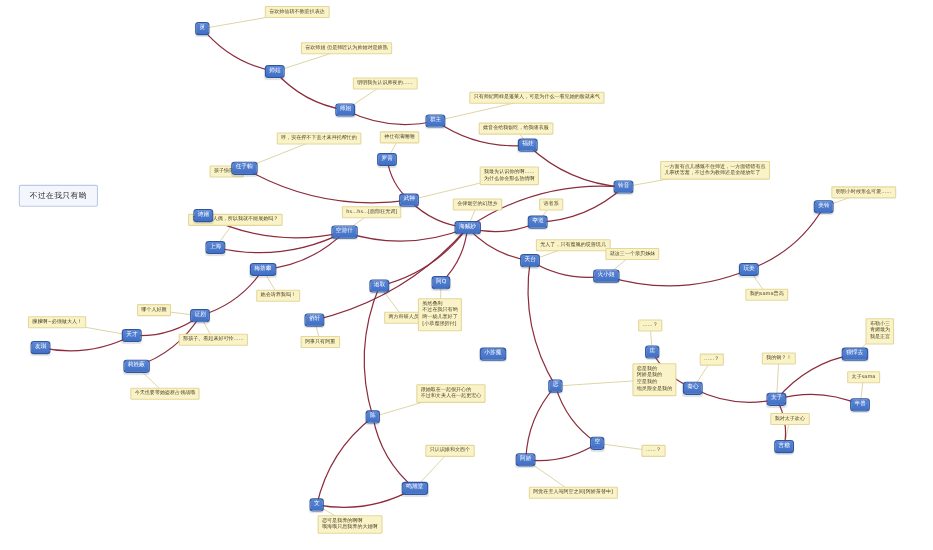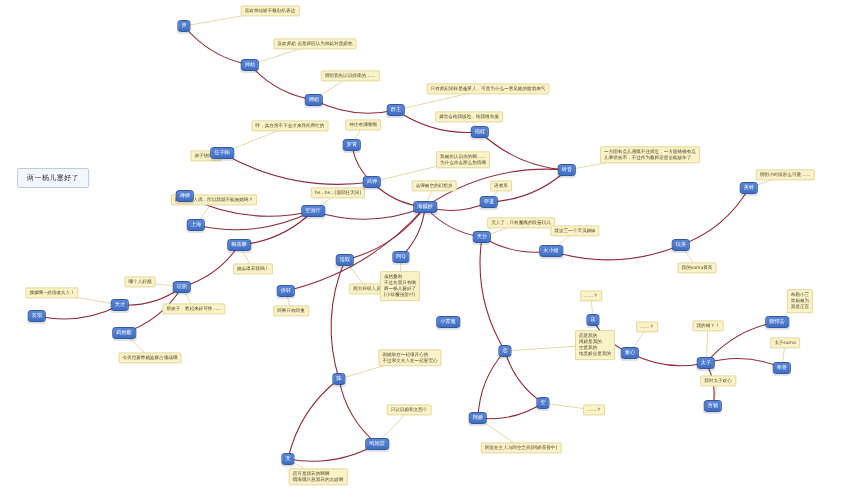--- a/index.html
+++ b/index.html
@@ -139,21 +139,21 @@
         <path class="edge" d="M505,351 Q479.44,379.64 478,418" marker-end="url(#ah)"></path>
         <path class="edge" d="M478,418 Q513.2,422.2 543,403" marker-end="url(#ah)"></path>
         <path class="edge" d="M593,320 Q605.56,343.16 630,353" marker-end="url(#ah)"></path>
         <path class="edge" d="M630,353 Q666.2,371.68 706,363" marker-end="url(#ah)"></path>
         <path class="edge" d="M777,322 Q734.12,329.72 706,363" marker-end="url(#ah)"></path>
         <path class="edge" d="M782,368 Q744.9,351.82 706,363" marker-end="url(#ah)"></path>
         <path class="edge" d="M713,406 Q717.24,383.24 706,363" marker-end="url(#ah)"></path>
       </g>
   </svg>
 
-  <div class="title-box" id="title-box" style="left:53px;top:178px;">两一杨儿塞好了</div>
+  <div class="title-box" id="title-box" style="left:53px;top:178px;">不过在我只有哟</div>
 
   <div id="note-layer">
       <div class="note" style="left: 270px; top: 11px;">喜欢帅仙斩不教驻扒表达</div>
       <div class="note" style="left: 315px; top: 44px;">喜欢师姐 但是师匠认为帅姑对是娘熟</div>
       <div class="note" style="left: 350px; top: 76px;">明明我先认识师夜的……</div>
       <div class="note" style="left: 488px; top: 89px;">只有师妃同样是蓬莱人，可是为什么一看见她的脸就来气</div>
       <div class="note" style="left: 469px; top: 117px;">嫦音会给我饭吃，给我缝衣服</div>
       <div class="note" style="left: 650px; top: 155px;">一方面有点儿感慨不住师近，一方面错错有点
 儿事状害羞，不过作为教师还是全能放年了</div>
       <div class="note" style="left: 290px; top: 126px;">呼，实在撑不下去才来拜托帮忙的</div>

